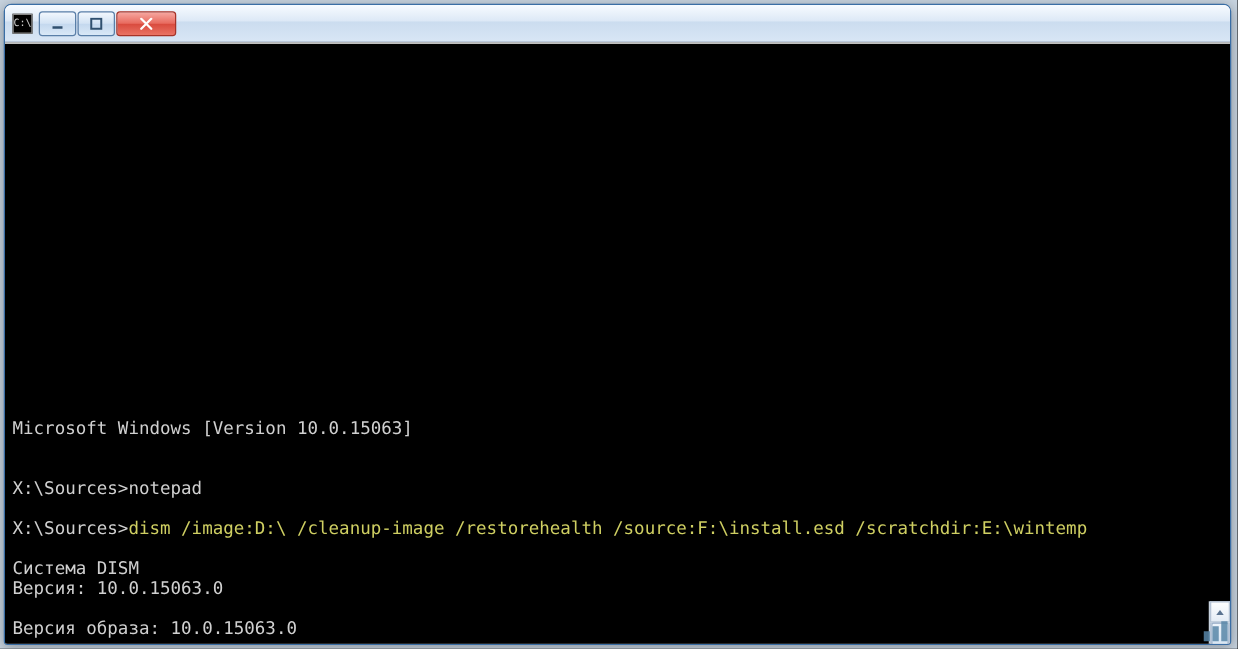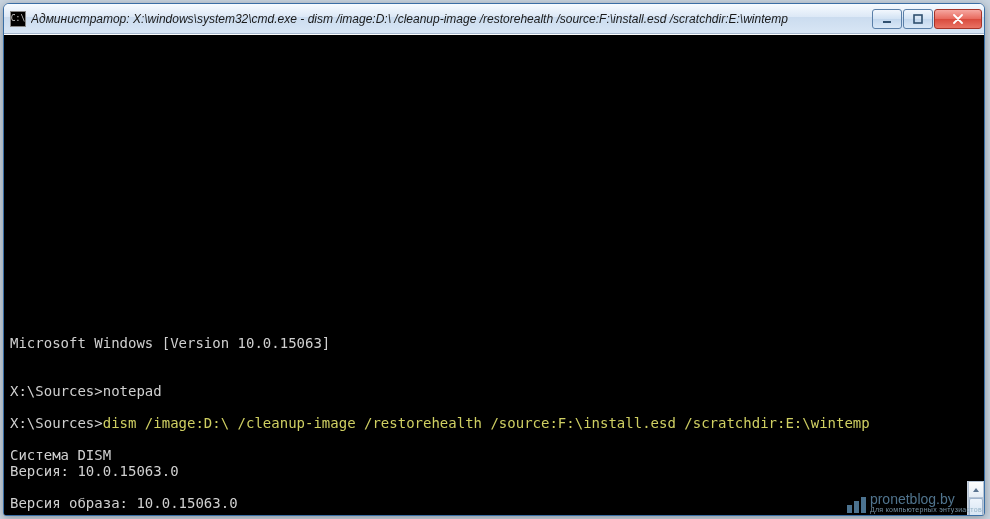--- a/index.html
+++ b/index.html
@@ -107,21 +107,20 @@
   .watermark .txt { line-height:1; }
   .watermark .txt .big{ font-size:14px; color:#5e88a6; font-weight:500;}
   .watermark .txt .small{ font-size:7px; color:#88a8bd; letter-spacing:.3px;}
 </style>
 </head>
 <body>
 
 <div class="window">
   <div class="titlebar">
     <span class="title-icon">C:\</span>
-    <span class="title-text">Администратор: X:\windows\system32\cmd.exe - dism  /image:D:\  /cleanup-image /restorehealth /source:F:\install.esd /scratchdir:E:\wintemp</span>
     <div class="win-controls">
       <div class="win-btn" title="Minimize">
         <svg viewBox="0 0 12 10">
             <rect x="2" y="7" width="8" height="2" fill="currentColor"></rect>
           </svg>
       </div>
       <div class="win-btn" title="Maximize">
         <svg viewBox="0 0 12 10">
             <rect x="2" y="1" width="8" height="8" fill="none" stroke="currentColor" stroke-width="1.6"></rect>
           </svg>
@@ -163,17 +162,13 @@
     </div>
   </div>
 </div>
 
 <div class="watermark">
   <div class="bars">
       <span></span>
       <span></span>
       <span></span>
     </div>
-  <div class="txt">
-    <div class="big">pronetblog.by</div>
-    <div class="small">Для компьютерных энтузиастов</div>
-  </div>
 </div>
 
 </body></html>

